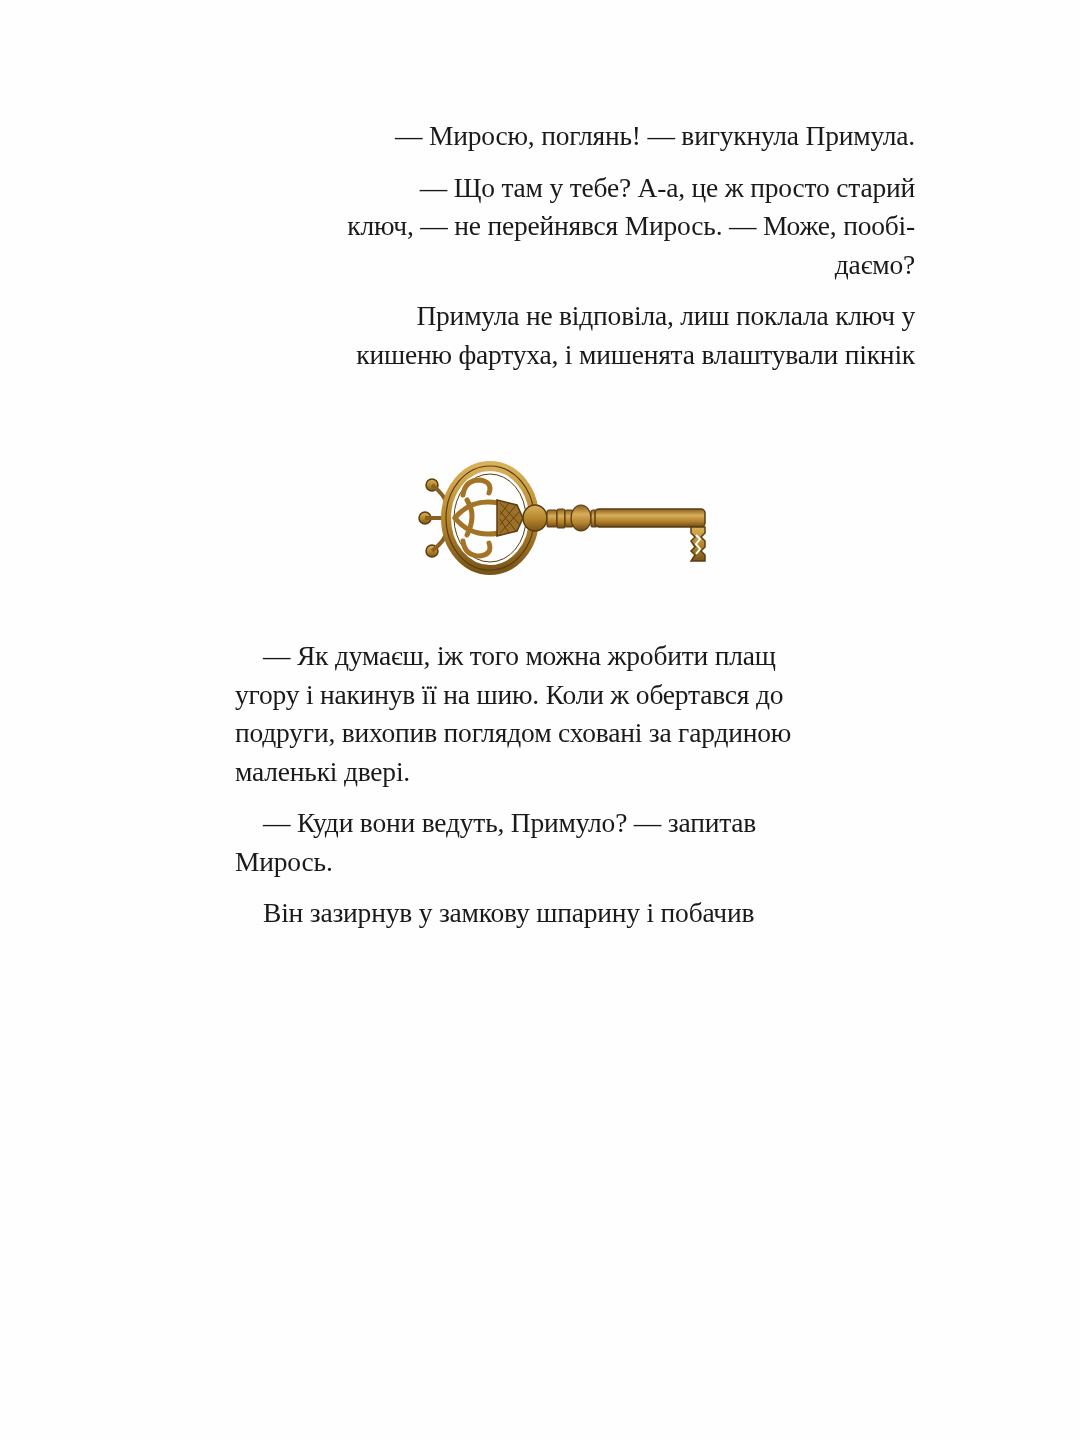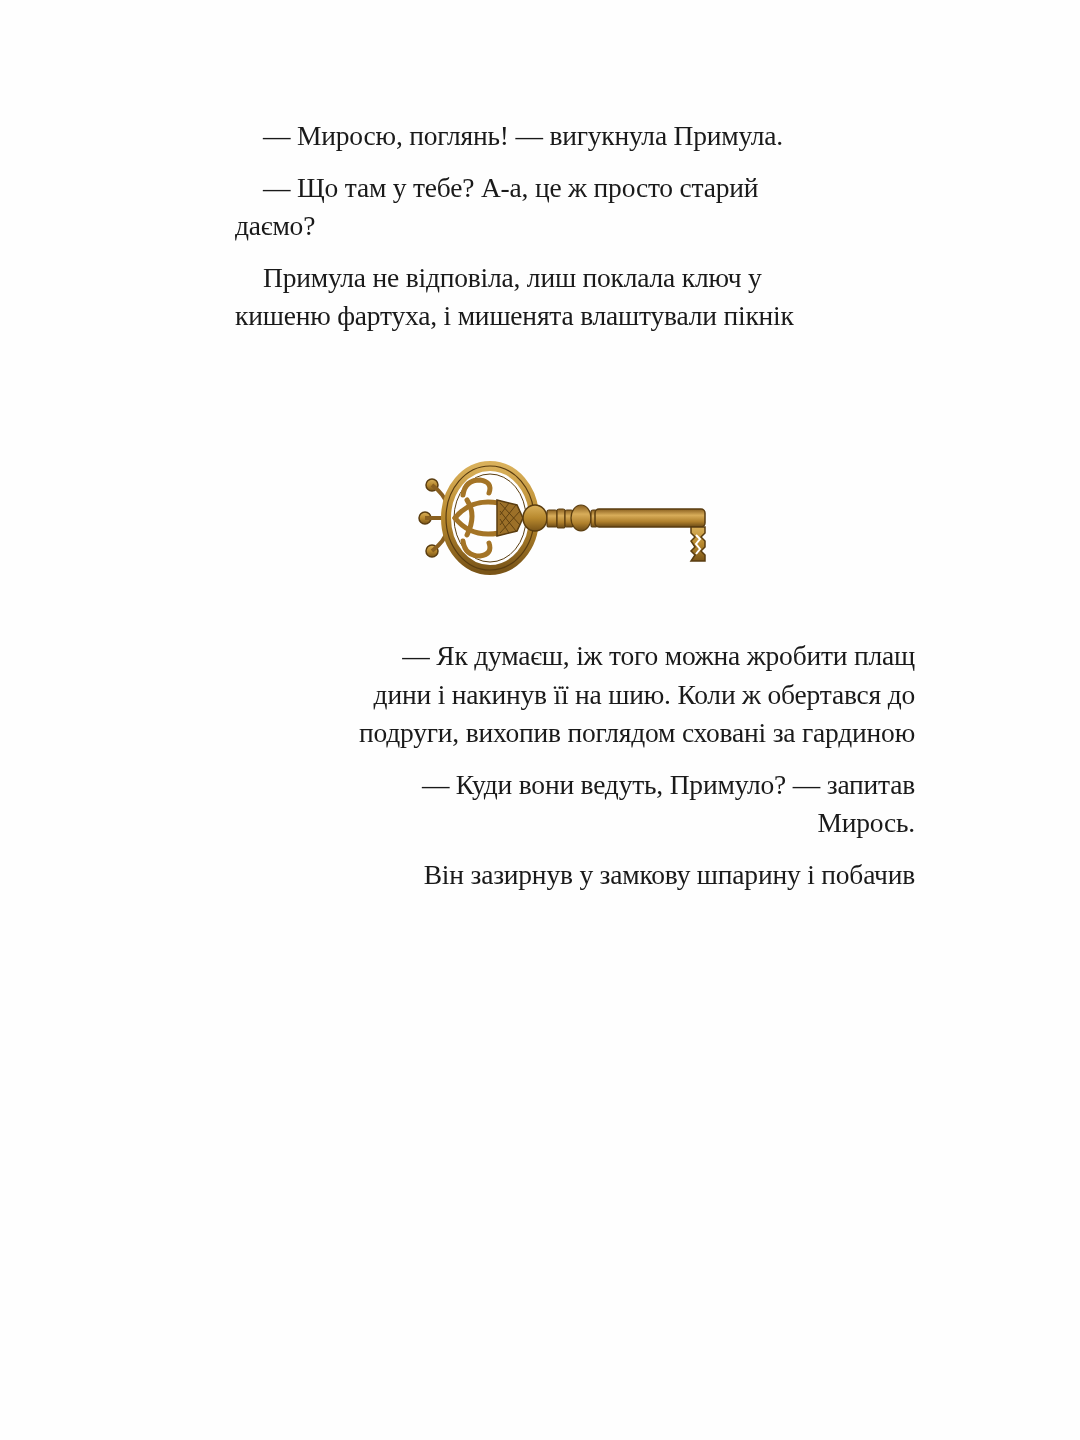--- a/index.html
+++ b/index.html
@@ -29,42 +29,43 @@
     color: #1a1a1a;
     letter-spacing: -0.2px;
   }
   .para {
     margin: 0 0 13px 0;
     text-indent: 28px;
     white-space: nowrap;
   }
   .line { display: block; }
   .para .line:not(:first-child) { margin-left: -28px; }
-  #block-top { top: 117px; }
-  #block-bottom { top: 637px; text-align: right; }
+  #block-top { top: 117px; text-align: right; }
+  #block-bottom { top: 637px; }
 
   .key-illustration {
     position: absolute;
     left: 405px;
     top: 455px;
     width: 310px;
     height: 130px;
   }
 </style>
 </head>
 <body>
 
 <div class="page">
 
   <div class="text-block" id="block-top">
     <p class="para">
       <span class="line">— Миросю, поглянь! — вигукнула Примула.</span>
     </p>
     <p class="para">
       <span class="line">— Що там у тебе? А-а, це ж просто старий</span>
+      <span class="line">ключ, — не перейнявся Мирось. — Може, пообі-</span>
       <span class="line">даємо?</span>
     </p>
     <p class="para">
       <span class="line">Примула не відповіла, лиш поклала ключ у</span>
       <span class="line">кишеню фартуха, і мишенята влаштували пікнік</span>
     </p>
   </div>
 
   <svg class="key-illustration" viewBox="0 0 310 130" xmlns="http://www.w3.org/2000/svg">
     <defs>
@@ -124,22 +125,23 @@
 
     <rect x="190" y="54" width="110" height="18" rx="4" fill="url(#shaftGrad)" stroke="#5a3d10" stroke-width="1.5"></rect>
 
     <path d="M286 72 L300 72 L300 78 L296 82 L300 86 L300 92 L296 96 L300 100 L300 106 L286 106 L290 100 L286 96 L290 92 L286 86 L290 82 L286 78 Z" fill="url(#goldGrad)" stroke="#5a3d10" stroke-width="1.5"></path>
     <path d="M291 80 L295 84 L291 89 L295 94 L291 99" fill="none" stroke="#ffffff" stroke-width="2"></path>
   </svg>
 
   <div class="text-block" id="block-bottom">
     <p class="para">
       <span class="line">— Як думаєш, іж того можна жробити плащ</span>
-      <span class="line">дини і накинув її на шию. Коли ж обертався до</span>
+      <span class="line">угору і накинув її на шию. Коли ж обертався до</span>
       <span class="line">подруги, вихопив поглядом сховані за гардиною</span>
+      <span class="line">маленькі двері.</span>
     </p>
     <p class="para">
       <span class="line">— Куди вони ведуть, Примуло? — запитав</span>
       <span class="line">Мирось.</span>
     </p>
     <p class="para">
       <span class="line">Він зазирнув у замкову шпарину і побачив</span>
     </p>
   </div>
 

